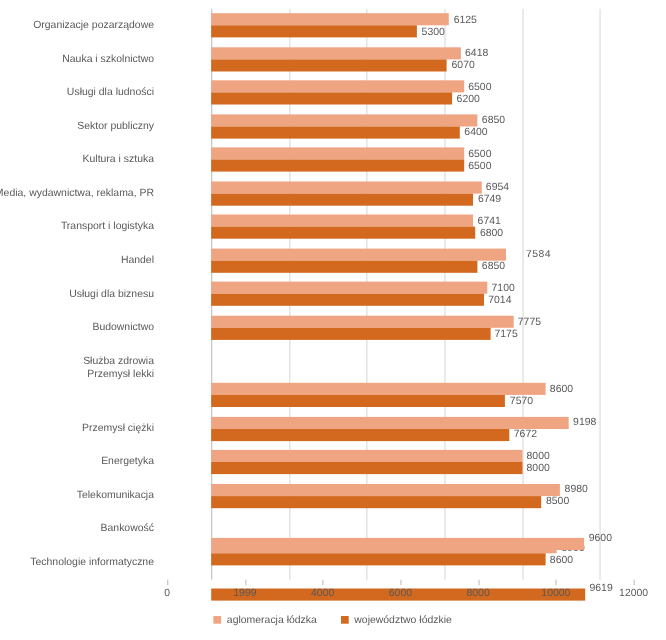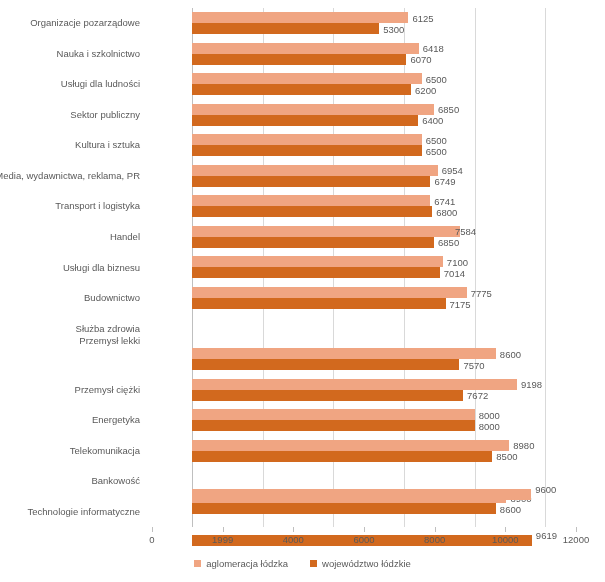--- a/index.html
+++ b/index.html
@@ -261,21 +261,21 @@
             <div class="bar-value" style="left: 238.182px;">6741</div>
           </div>
           <div class="bar-line">
             <div class="bar series-b" title="województwo łódzkie: 6800" style="width: 240.267px; background: rgb(210, 105, 30);"></div>
             <div class="bar-value" style="left: 240.267px;">6800</div>
           </div>
         </div>
         <div class="bar-group" style="top: 213.706px; height: 30.5294px;">
           <div class="bar-line">
             <div class="bar series-a" title="aglomeracja łódzka: 7584" style="width: 267.968px; background: rgb(240, 165, 130);"></div>
-            <div class="bar-value" style="left: 259px;">7584</div>
+            <div class="bar-value" style="left: 282px; font-family: Liberation Mono, monospace;">7584</div>
           </div>
           <div class="bar-line">
             <div class="bar series-b" title="województwo łódzkie: 6850" style="width: 242.033px; background: rgb(210, 105, 30);"></div>
             <div class="bar-value" style="left: 242.033px;">6850</div>
           </div>
         </div>
         <div class="bar-group" style="top: 244.235px; height: 30.5294px;">
           <div class="bar-line">
             <div class="bar series-a" title="aglomeracja łódzka: 7100" style="width: 250.867px; background: rgb(240, 165, 130);"></div>
             <div class="bar-value" style="left: 250.867px;">7100</div>

